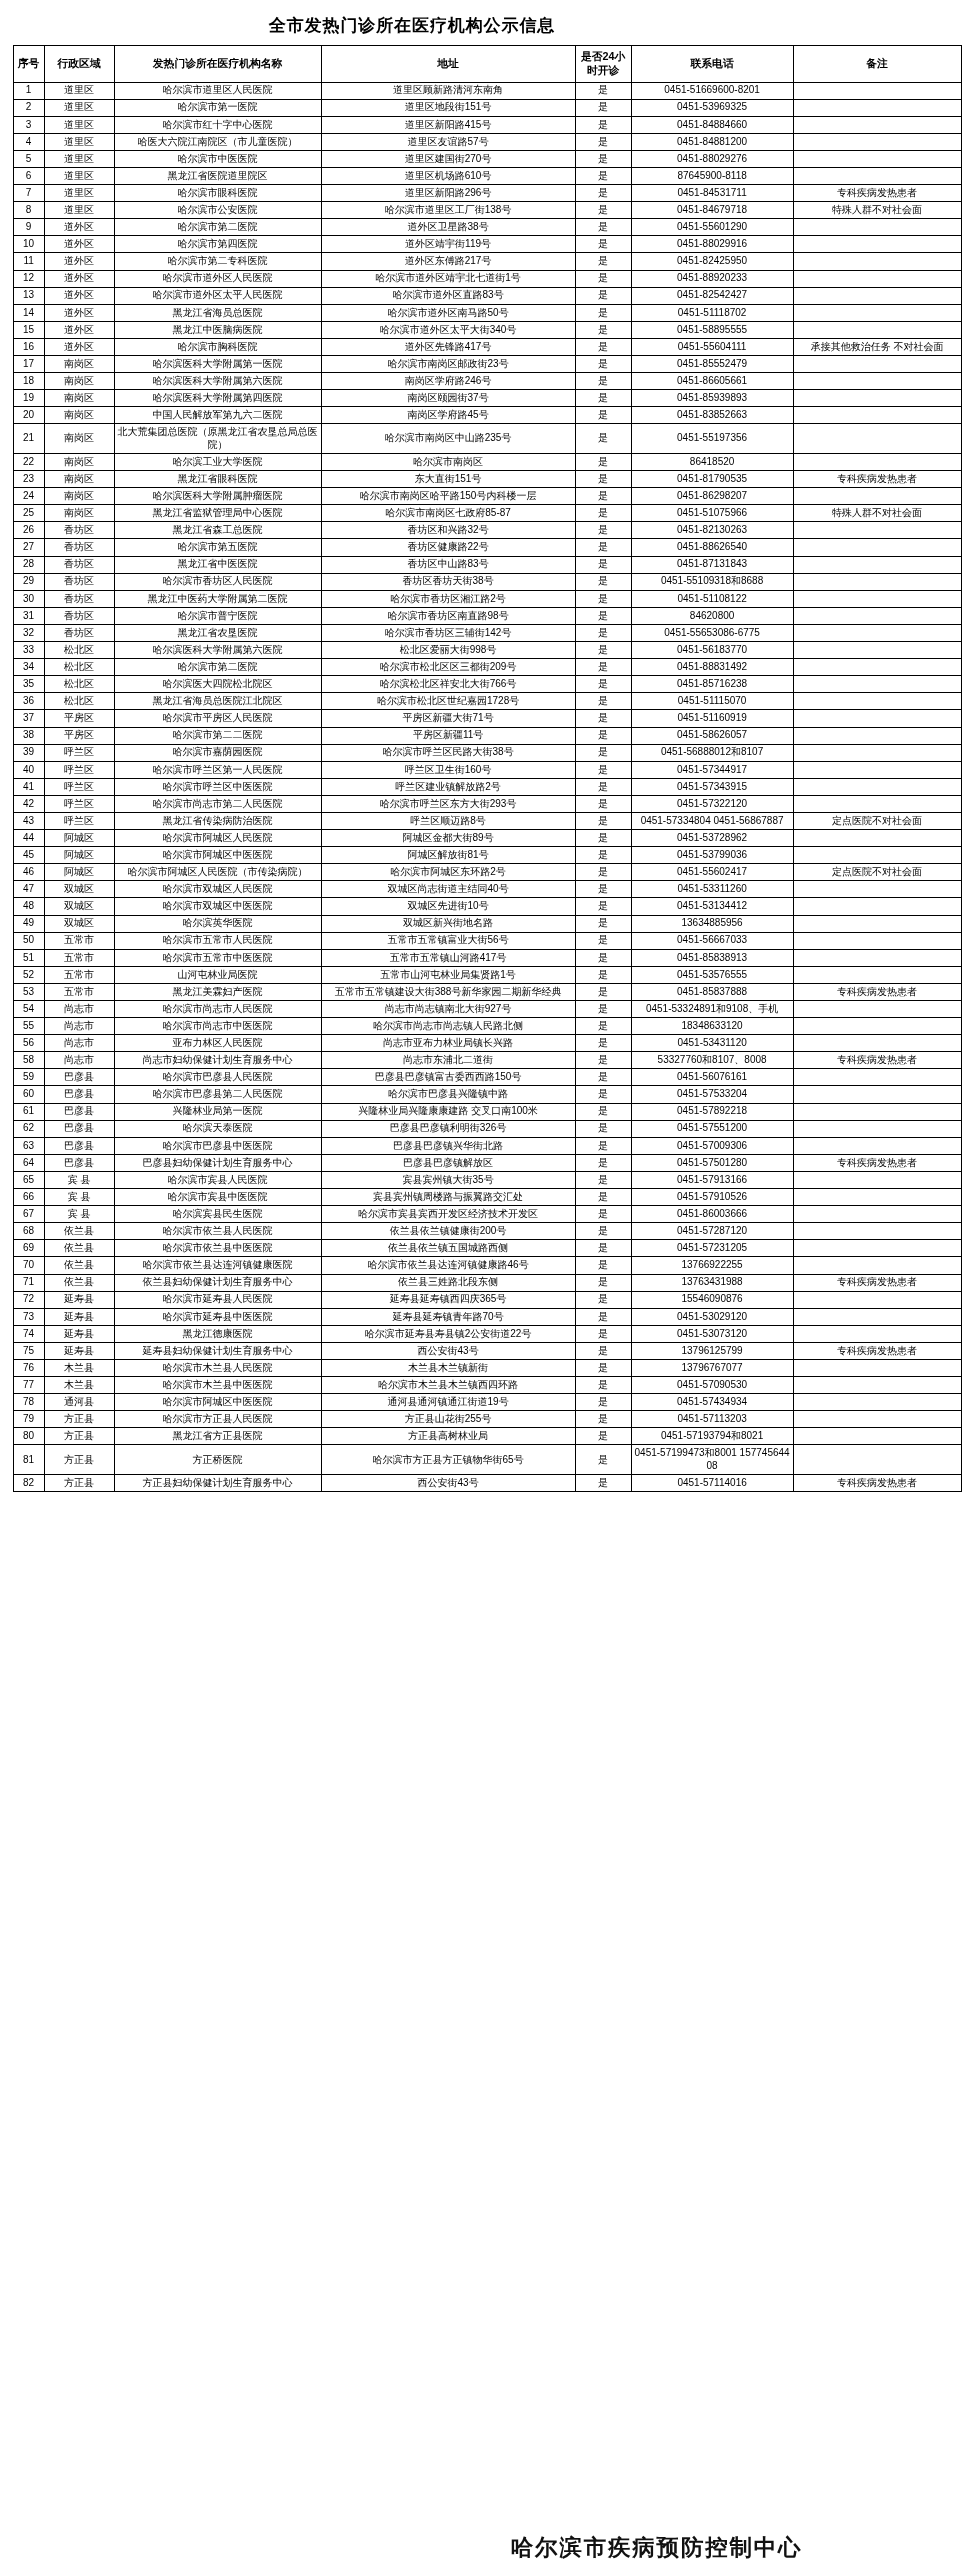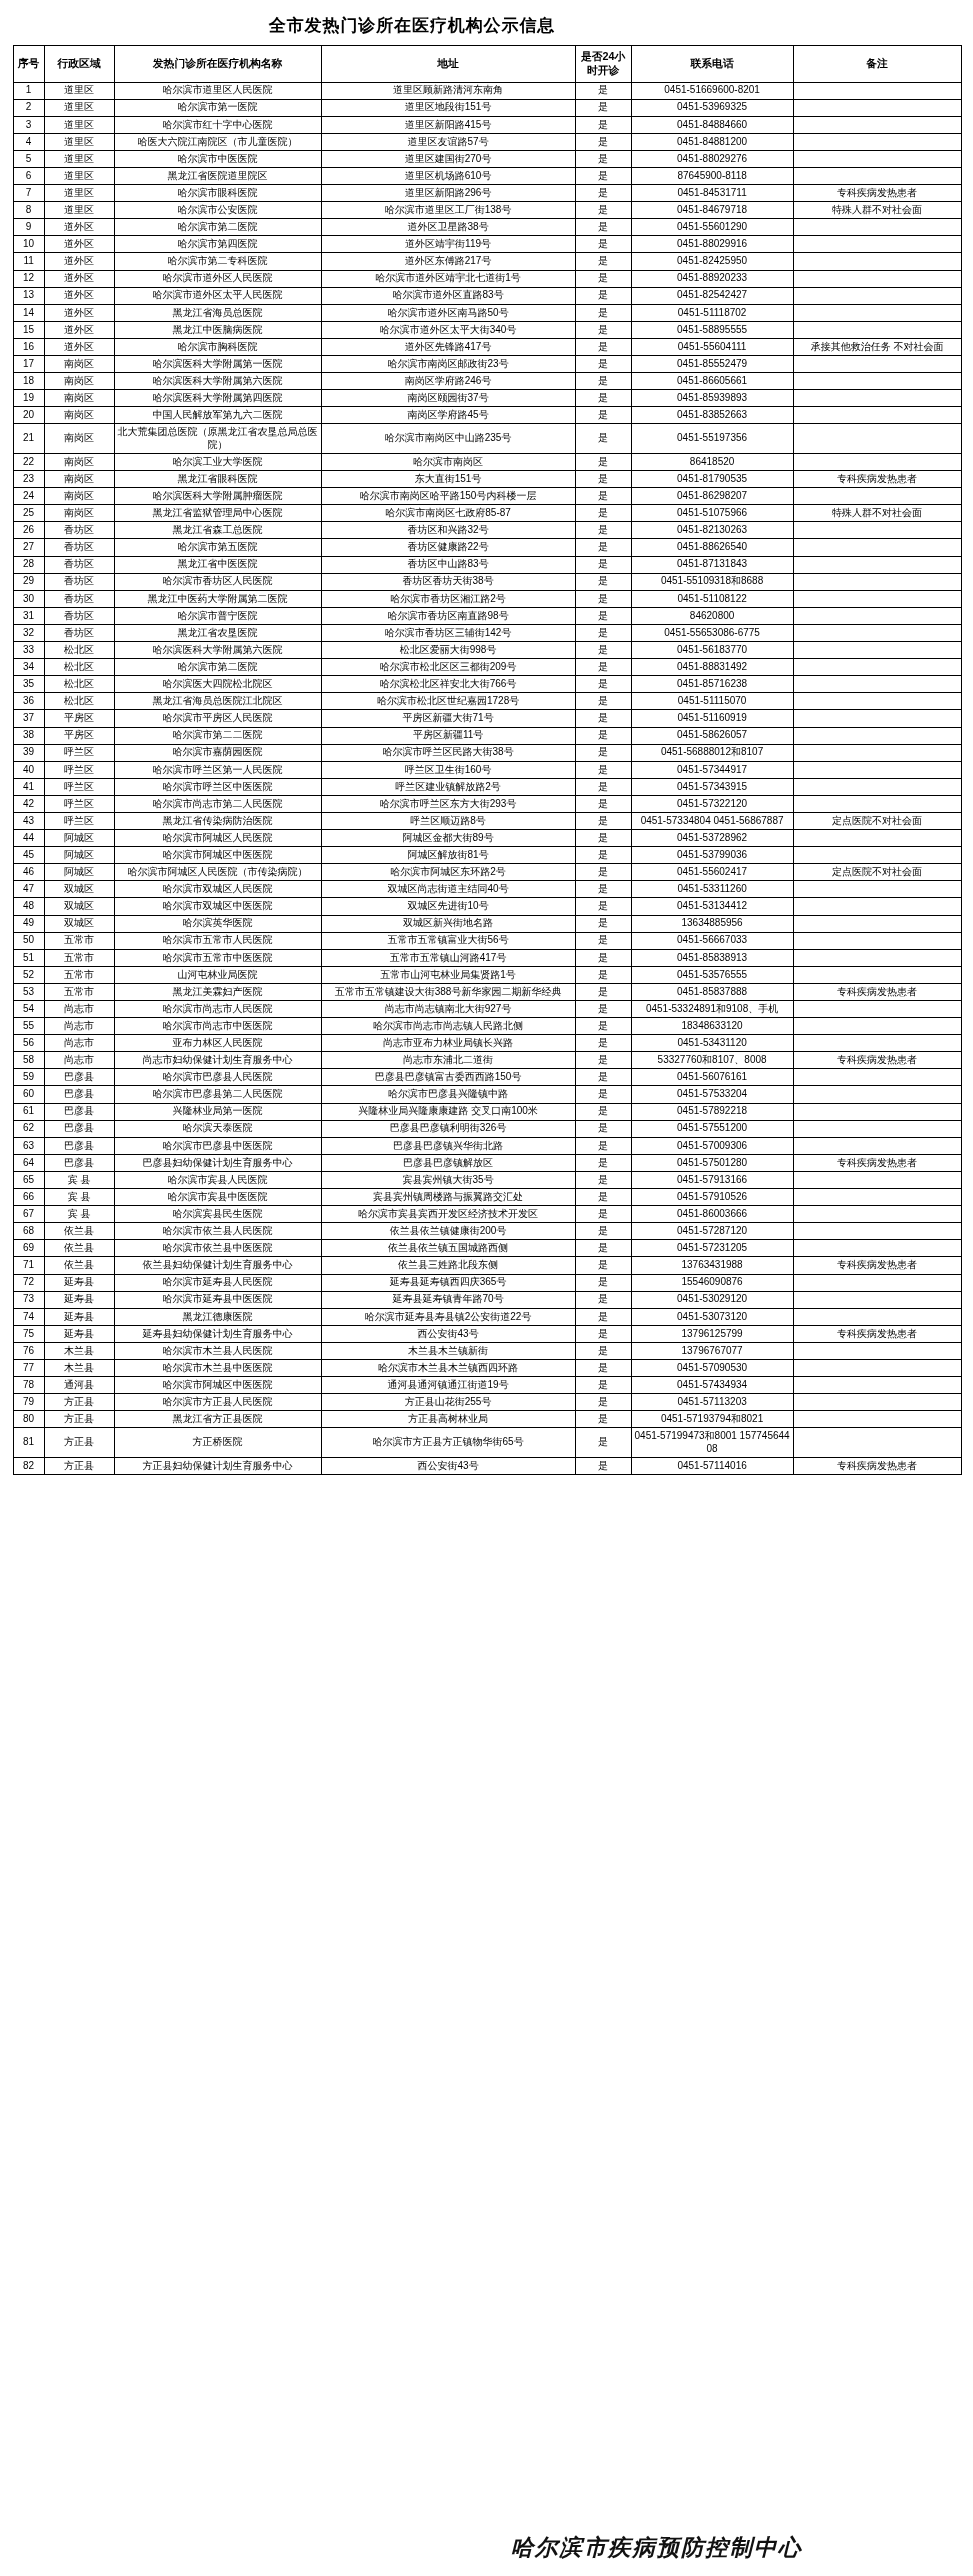--- a/index.html
+++ b/index.html
@@ -14,21 +14,21 @@
   col.c2{width:207px;}
   col.c3{width:254px;}
   col.c4{width:56px;}
   col.c5{width:162px;}
   col.c6{width:168px;}
   td.idx{font-size:10px;}
   td.name{font-size:10px;}
   td.addr{font-size:10px;}
   td.tel{font-size:10px;white-space:pre-line;}
   td.note{font-size:10px;white-space:pre-line;}
-  .footer{position:absolute;right:21.6px;bottom:12.6px;font-size:22.5px;font-weight:bold;letter-spacing:1.8px;color:#111;font-style:italic;}
+  .footer{position:absolute;right:21.6px;bottom:12.6px;font-size:22.5px;font-weight:bold;letter-spacing:1.8px;color:#111;}
 </style>
 </head>
 <body>
 
 <div class="page">
   <div class="doc-title">全市发热门诊所在医疗机构公示信息</div>
 
   <table>
     <colgroup>
       <col class="c0">
@@ -657,20 +657,29 @@
         <tr>
           <td class="idx">69</td>
           <td class="idx">依兰县</td>
           <td class="name">哈尔滨市依兰县中医医院</td>
           <td class="addr">依兰县依兰镇五国城路西侧</td>
           <td class="idx">是</td>
           <td class="tel">0451-57231205</td>
           <td class="note"></td>
         </tr>
         <tr>
+          <td class="idx">70</td>
+          <td class="idx">依兰县</td>
+          <td class="name">哈尔滨市依兰县达连河镇健康医院</td>
+          <td class="addr">哈尔滨市依兰县达连河镇健康路46号</td>
+          <td class="idx">是</td>
+          <td class="tel">13766922255</td>
+          <td class="note"></td>
+        </tr>
+        <tr>
           <td class="idx">71</td>
           <td class="idx">依兰县</td>
           <td class="name">依兰县妇幼保健计划生育服务中心</td>
           <td class="addr">依兰县三姓路北段东侧</td>
           <td class="idx">是</td>
           <td class="tel">13763431988</td>
           <td class="note">专科疾病发热患者</td>
         </tr>
         <tr>
           <td class="idx">72</td>

